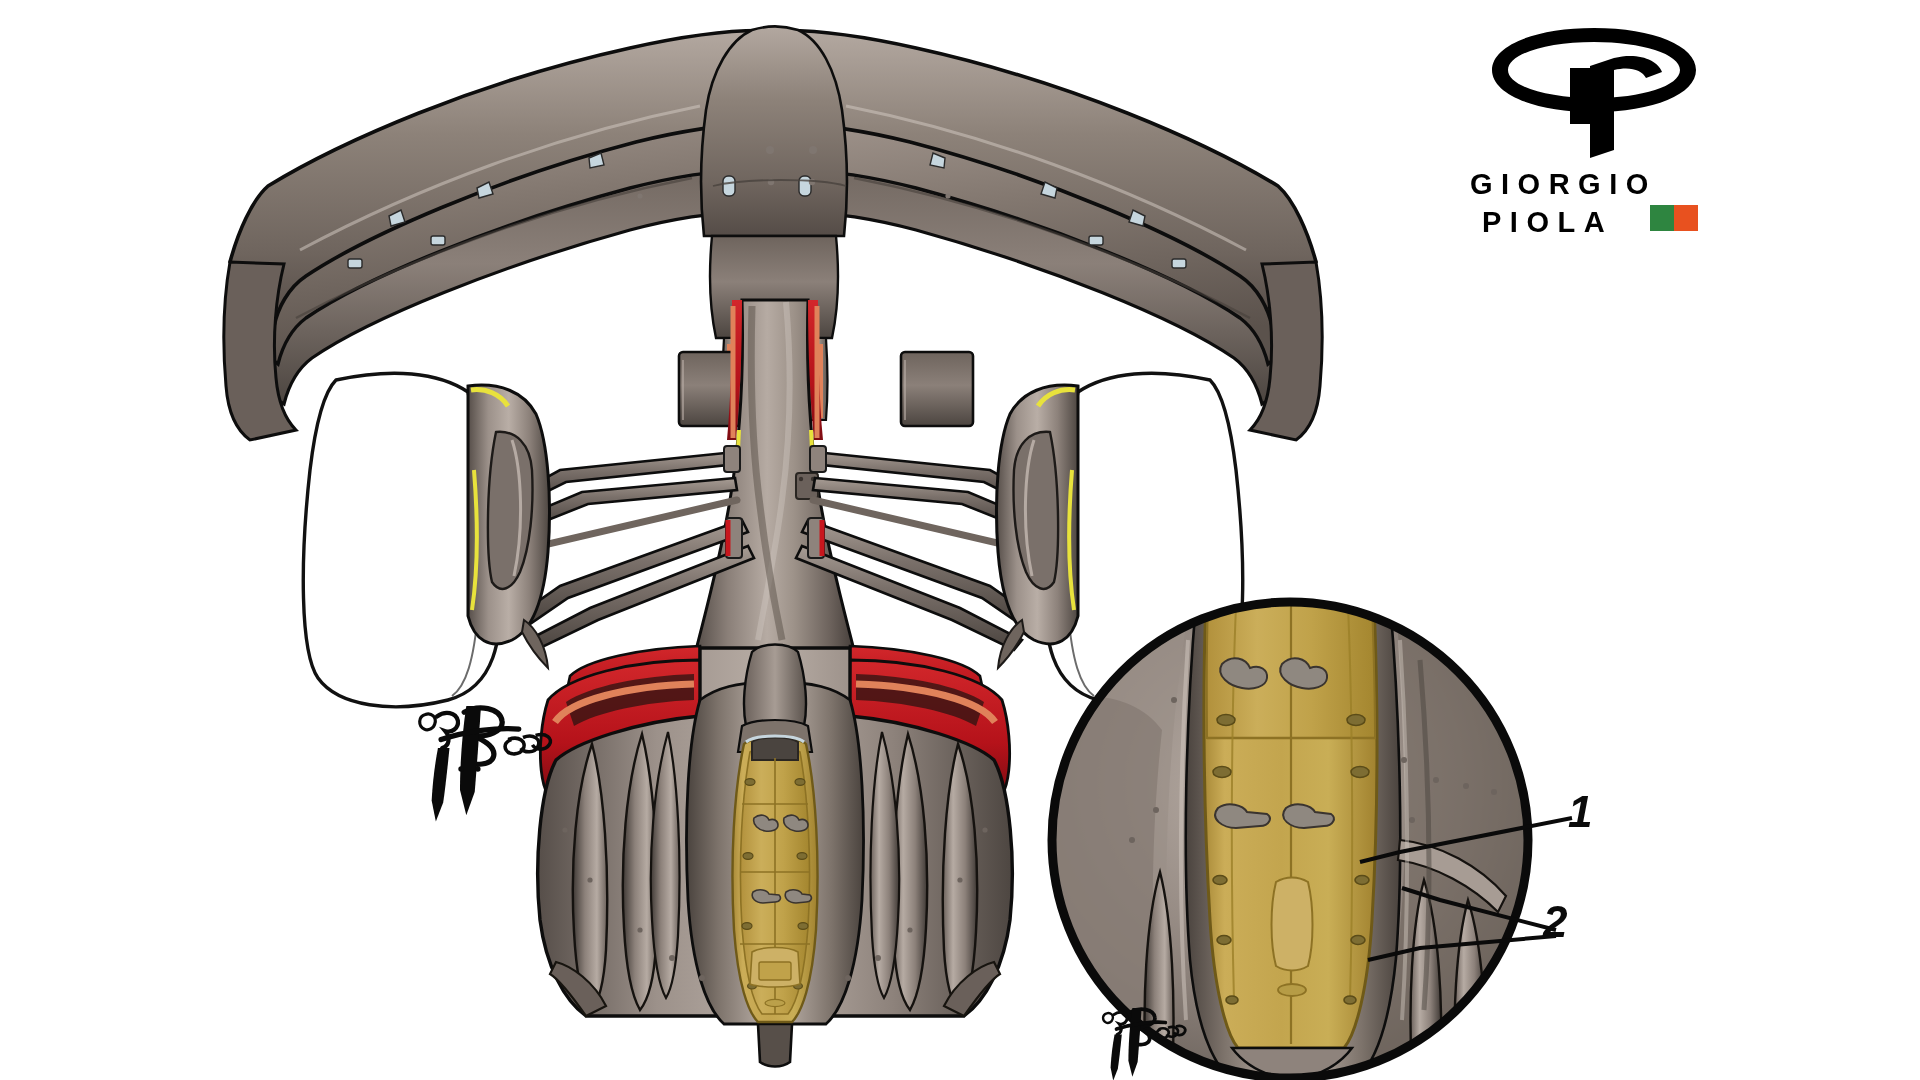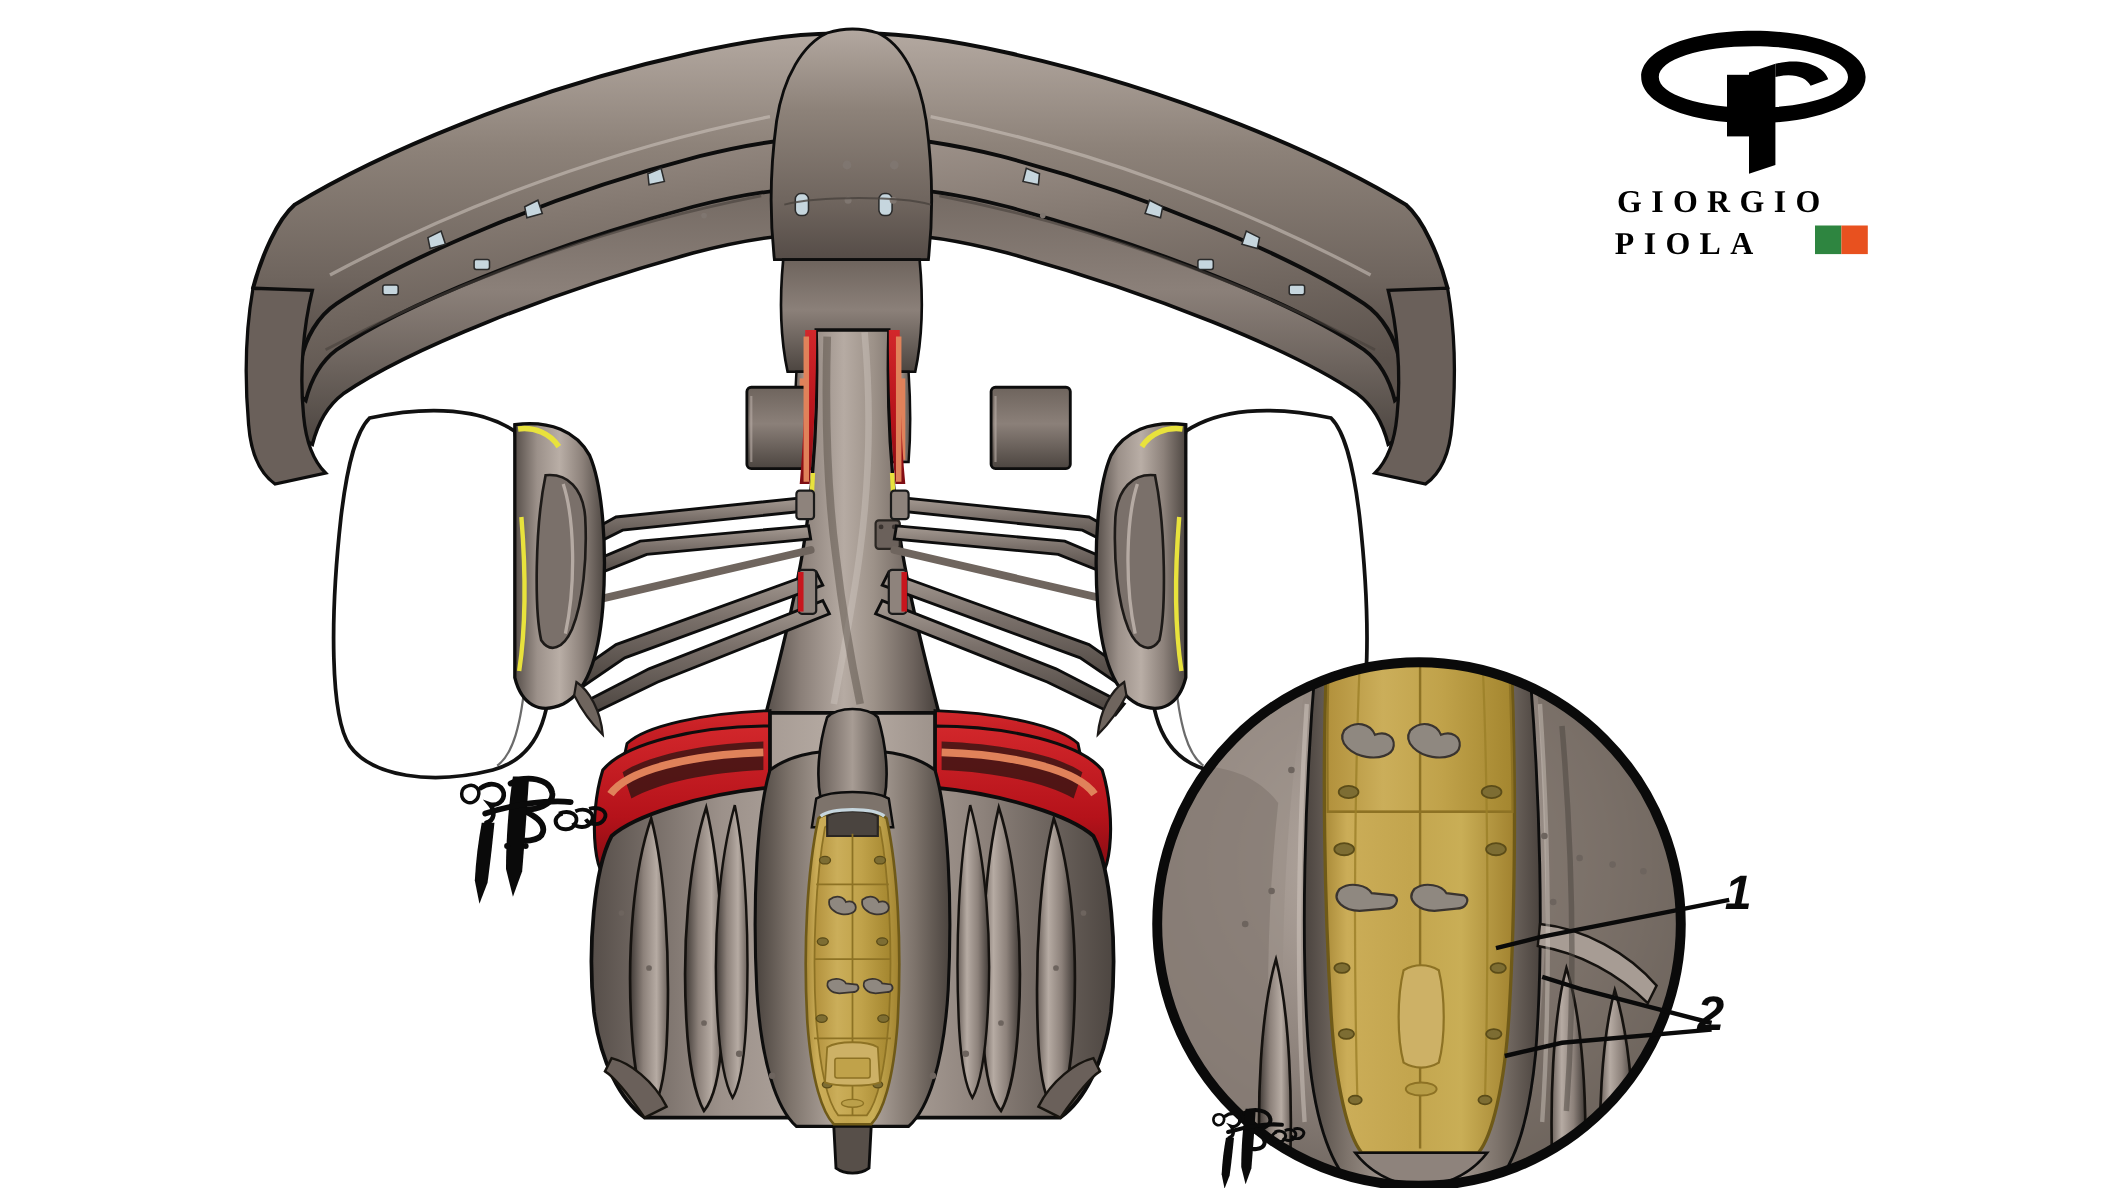--- a/index.html
+++ b/index.html
@@ -38,29 +38,29 @@
     left: 18px;
     top: 0px;
     width: 216px;
     height: 140px;
   }
   .logo-word {
     position: absolute;
     left: 0;
     width: 100%;
     color: #000000;
-    font-family: Liberation Serif, serif;
+    font-family: Liberation Sans, sans-serif;
     font-weight: 700;
     font-size: 29px;
     letter-spacing: 8.5px;
     text-align: left;
     white-space: nowrap;
   }
   #logo-giorgio { top: 146px; left: 2px; }
-  #logo-piola   { top: 184px; left: 0; }
+  #logo-piola   { top: 184px; left: 14px; }
   #flag {
     position: absolute;
     left: 182px;
     top: 183px;
     width: 48px;
     height: 26px;
     display: flex;
   }
   #flag .band { width: 50%; height: 100%; }
 

